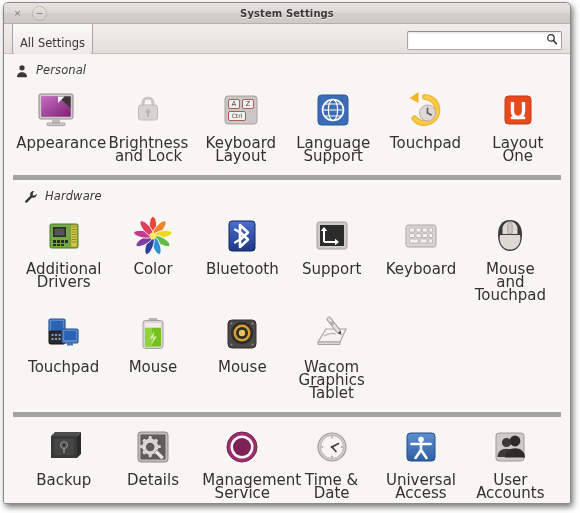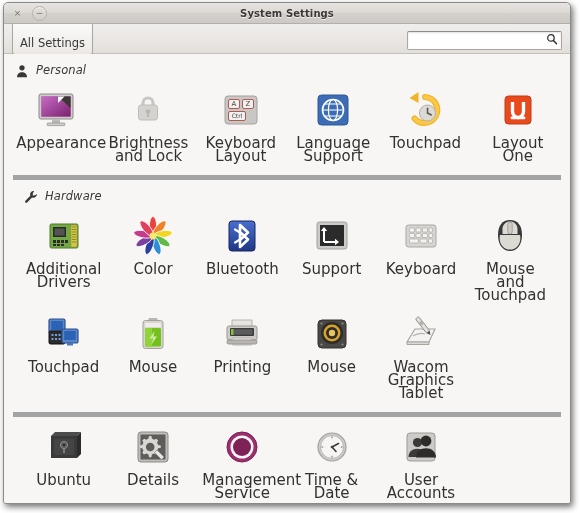--- a/index.html
+++ b/index.html
@@ -457,34 +457,20 @@
                 <rect x="14" y="16" width="7" height="18.5" fill="#8ed43a"></rect>
                 <rect x="14" y="11" width="16" height="4" rx="1" fill="#efedea"></rect>
                 <path d="M23.5 19 l-5 7.5 h3.5 l-1.5 6 l5.5 -8 h-3.5 z" fill="#cdeb9f"></path>
               </svg>
             </div>
             <div class="tile-label">Mouse</div>
           </div>
           <div class="tile">
             <div class="tile-icon">
               <svg viewBox="0 0 44 44" width="44" height="44">
-                <rect x="12" y="8" width="20" height="8" fill="#e7e5e2" stroke="#a8a5a1" stroke-width="0.8"></rect>
-                <rect x="7" y="14" width="30" height="14" rx="2" fill="#cfccc8" stroke="#9a9793" stroke-width="1"></rect>
-                <rect x="10" y="16" width="24" height="8" rx="1" fill="#3b3b3b"></rect>
-                <rect x="11.5" y="17.2" width="21" height="5.5" fill="#5c5c5c"></rect>
-                <rect x="11" y="17" width="2.5" height="6" fill="#7fc241"></rect>
-                <rect x="12" y="26" width="20" height="7" rx="1.5" fill="#ecebe9" stroke="#a8a5a1" stroke-width="0.8"></rect>
-                <rect x="7" y="28" width="30" height="4" rx="1.6" fill="#b9b6b2" stroke="#8f8c89" stroke-width="0.8"></rect>
-              </svg>
-            </div>
-            <div class="tile-label">Printing</div>
-          </div>
-          <div class="tile">
-            <div class="tile-icon">
-              <svg viewBox="0 0 44 44" width="44" height="44">
                 <rect x="8" y="8" width="28" height="28" rx="4" fill="#4a4845"></rect>
                 <rect x="8" y="8" width="28" height="28" rx="4" fill="none" stroke="#33312f" stroke-width="1"></rect>
                 <circle cx="22" cy="21" r="11" fill="#2e2c2a"></circle>
                 <circle cx="22" cy="21" r="8.5" fill="#d8a22a"></circle>
                 <circle cx="22" cy="21" r="6" fill="#2e2c2a"></circle>
                 <circle cx="22" cy="21" r="3.2" fill="#e8c45e"></circle>
                 <g fill="#8d8a86">
                   <circle cx="11.5" cy="11.5" r="1.1"></circle>
                   <circle cx="32.5" cy="11.5" r="1.1"></circle>
                   <circle cx="11.5" cy="32.5" r="1.1"></circle>
@@ -520,21 +506,21 @@
               <svg viewBox="0 0 44 44" width="44" height="44">
                 <path d="M9 11 L35 11 L35 33 L9 33 Z" fill="#3a3a3a"></path>
                 <path d="M9 11 L13 7 L39 7 L35 11 Z" fill="#4c4c4c"></path>
                 <path d="M35 11 L39 7 L39 29 L35 33 Z" fill="#2b2b2b"></path>
                 <rect x="12" y="14" width="20" height="16" rx="1" fill="#454545"></rect>
                 <circle cx="22" cy="20" r="3.6" fill="#5e5e5e" stroke="#8a8a8a" stroke-width="1"></circle>
                 <circle cx="22" cy="20" r="1.3" fill="#2b2b2b"></circle>
                 <rect x="21.2" y="23" width="1.6" height="5" fill="#8a8a8a"></rect>
               </svg>
             </div>
-            <div class="tile-label">Ubuntu</div>
+            <div class="tile-label">Backup</div>
           </div>
           <div class="tile">
             <div class="tile-icon">
               <svg viewBox="0 0 44 44" width="44" height="44">
                 <rect x="7" y="7" width="30" height="30" rx="3" fill="#bfbdba" stroke="#8d8b88" stroke-width="1"></rect>
                 <rect x="9.5" y="9.5" width="25" height="25" fill="#5f5d5a"></rect>
                 <g fill="#d9d7d4">
                   <path d="M18 11 l2.4 0 l.5 2.6 2.1 1.2 2.4-1.1 1.7 1.7 -1.1 2.4 1.2 2.1 2.6 .5 0 2.4 -2.6 .5 -1.2 2.1 1.1 2.4 -1.7 1.7 -2.4-1.1 -2.1 1.2 -.5 2.6 -2.4 0 -.5-2.6 -2.1-1.2 -2.4 1.1 -1.7-1.7 1.1-2.4 -1.2-2.1 -2.6-.5 0-2.4 2.6-.5 1.2-2.1 -1.1-2.4 1.7-1.7 2.4 1.1 2.1-1.2 z"></path>
                 </g>
                 <circle cx="19.2" cy="22" r="4.3" fill="#5f5d5a"></circle>
@@ -569,20 +555,38 @@
                 <line x1="22" y1="22" x2="28.5" y2="18.5" stroke="#3e3c3a" stroke-width="1.6" stroke-linecap="round"></line>
                 <line x1="22" y1="22" x2="26" y2="26.5" stroke="#3e3c3a" stroke-width="1.6" stroke-linecap="round"></line>
                 <circle cx="22" cy="22" r="1.3" fill="#3e3c3a"></circle>
               </svg>
             </div>
             <div class="tile-label">Time &amp; Date</div>
           </div>
           <div class="tile">
             <div class="tile-icon">
               <svg viewBox="0 0 44 44" width="44" height="44">
+                <defs>
+                  <linearGradient id="uag" x1="0" y1="0" x2="0" y2="1">
+                    <stop offset="0" stop-color="#5d8fd0"></stop>
+                    <stop offset="1" stop-color="#2f5fa3"></stop>
+                  </linearGradient>
+                </defs>
+                <rect x="8" y="8" width="28" height="28" rx="3.5" fill="url(#uag)" stroke="#234b85" stroke-width="1"></rect>
+                <circle cx="22" cy="14.5" r="2.8" fill="#ffffff"></circle>
+                <path d="M12.5 19 L31.5 19" stroke="#ffffff" stroke-width="2.6" stroke-linecap="round"></path>
+                <path d="M22 18 L22 25 L16.5 33 M22 25 L27.5 33" stroke="#ffffff" stroke-width="2.6" stroke-linecap="round" fill="none"></path>
+              </svg>
+            </div>
+            <div class="tile-label">Universal
+Access</div>
+          </div>
+          <div class="tile">
+            <div class="tile-icon">
+              <svg viewBox="0 0 44 44" width="44" height="44">
                 <rect x="8" y="8" width="28" height="28" rx="3" fill="#cdcbc8" stroke="#9d9b98" stroke-width="1"></rect>
                 <circle cx="18.5" cy="17.5" r="4.6" fill="#3c3a38"></circle>
                 <path d="M9.5 32 c0-5.3 4-8.2 9-8.2 s9 2.9 9 8.2 z" fill="#3c3a38"></path>
                 <circle cx="27" cy="16" r="5.4" fill="#2e2c2a"></circle>
                 <path d="M17 32.5 c0-6 4.5-9.3 10-9.3 s10 3.3 10 9.3 z" fill="#2e2c2a"></path>
               </svg>
             </div>
             <div class="tile-label">User
 Accounts</div>
           </div>

